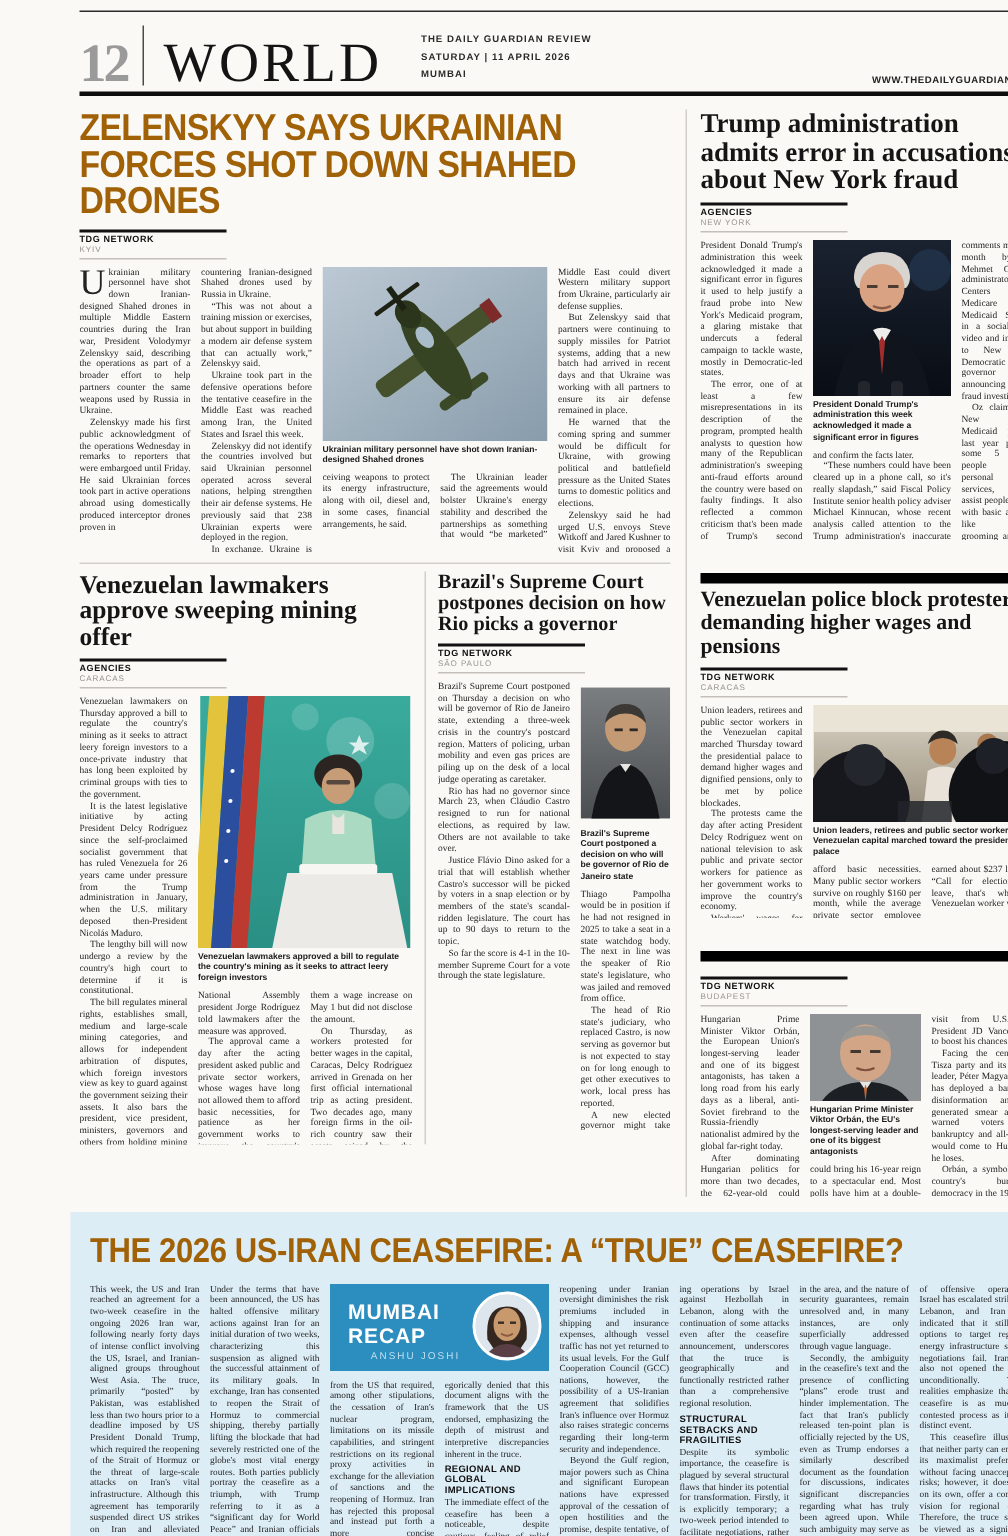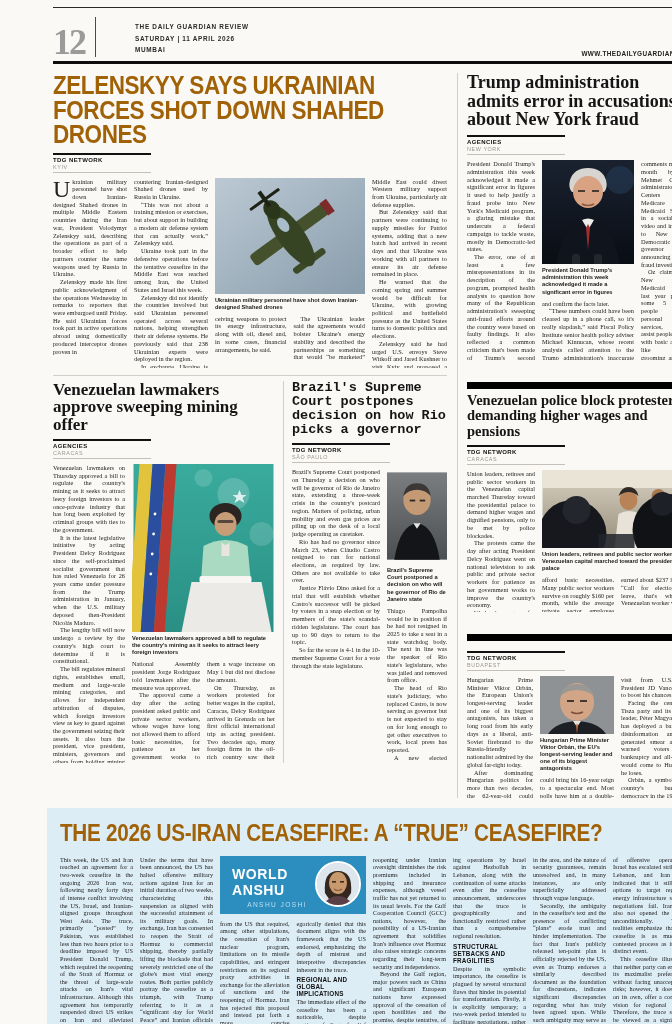--- a/index.html
+++ b/index.html
@@ -44,21 +44,21 @@
   .t-head{font-size:18px;line-height:1.04;}
   .t-body{display:flex;gap:7px;height:200px;overflow:hidden;margin-top:2px;}
   .t-c1{width:68px;flex:none;} .t-mid{width:92px;flex:none;} .t-c3{flex:1;}
   
   .mid-left{display:flex;gap:8px;margin-top:7px;border-top:1px solid #d2cfc9;padding-top:5px;height:382px;overflow:hidden;}
   .v-art{width:222px;flex:none;} .b-art{flex:1;border-left:1px solid #d2cfc9;padding-left:8px;}
   .v-head{font-size:17px;line-height:1.03;}
   .v-body{display:flex;gap:7px;height:316px;overflow:hidden;}
   .v-c1{width:72px;flex:none;} .v-right{flex:1;}
   .v-right .two-col{height:120px;overflow:hidden;}
-  .b-head{font-size:13.5px;line-height:1.05;font-family:Liberation Mono, monospace;}
+  .b-head{font-size:13.5px;line-height:1.05;}
   .b-body{display:flex;gap:7px;height:300px;overflow:hidden;}
   .b-c1{width:88px;flex:none;} .b-right{flex:1;overflow:hidden;}
   
   .p-art,.h-art{border-top:7px solid #000000;margin-top:22px;padding-top:4px;}
   .p-head,.h-head{font-size:14.5px;line-height:1.05;}
   .p-body{display:flex;gap:7px;height:142px;overflow:hidden;}
   .p-c1{width:68px;flex:none;} .p-right{flex:1;}
   .p-right .two-col{height:42px;overflow:hidden;}
   .h-body{display:flex;gap:7px;height:122px;overflow:hidden;}
   .h-c1{width:66px;flex:none;} .h-mid{width:74px;flex:none;} .h-c3{flex:1;}
@@ -81,20 +81,21 @@
 </style>
 </head>
 <body>
 
 <div class="page">
 
   <div class="toprule"></div>
   <div class="masthead">
     <div class="pagenum">12</div>
     <div class="mast-vrule"></div>
+    <div class="section-name">WORLD</div>
     <div class="issue-info">
       <div>THE DAILY GUARDIAN REVIEW</div>
       <div>SATURDAY  |  11 APRIL 2026</div>
       <div>MUMBAI</div>
     </div>
     <div class="website">WWW.THEDAILYGUARDIAN.COM</div>
   </div>
   <div class="thickrule"></div>
 
   <div class="content">
@@ -382,21 +383,21 @@
         <div class="bt">
             <p>This week, the US and Iran reached an agreement for a two-week ceasefire in the ongoing 2026 Iran war, following nearly forty days of intense conflict involving the US, Israel, and Iranian-aligned groups throughout West Asia. The truce, primarily “posted” by Pakistan, was established less than two hours prior to a deadline imposed by US President Donald Trump, which required the reopening of the Strait of Hormuz or the threat of large-scale attacks on Iran's vital infrastructure. Although this agreement has temporarily suspended direct US strikes on Iran and alleviated immediate concerns regarding regional escalation, it is still a delicate and highly disputed mechanism for de-escalation.</p>
           </div>
 
       </div>
       <div class="ic bt">
           <p>Under the terms that have been announced, the US has halted offensive military actions against Iran for an initial duration of two weeks, characterizing this suspension as aligned with the successful attainment of its military goals. In exchange, Iran has consented to reopen the Strait of Hormuz to commercial shipping, thereby partially lifting the blockade that had severely restricted one of the globe's most vital energy routes. Both parties publicly portray the ceasefire as a triumph, with Trump referring to it as a “significant day for World Peace” and Iranian officials asserting that Washington has effectively acknowledged Iran's own ten-point framework as the foundation for negotiations.</p>
         </div>
       <div class="ic34">
         <div class="recap-box">
-          <div class="recap-title">WORLD ANSHU</div>
+          <div class="recap-title">MUMBAI RECAP</div>
           <div class="recap-author">ANSHU JOSHI</div>
           <div class="avatar">
             <svg viewBox="0 0 42 42" width="42" height="42">
               <rect width="42" height="42" fill="#dce6ec"></rect>
               <path d="M8 30 q-2 -22 13 -22 q15 0 13 22 l-4 6 -18 0 z" fill="#33271f"></path>
               <ellipse cx="21" cy="20" rx="9" ry="11" fill="#c9996e"></ellipse>
               <rect x="15" y="18" width="4" height="1.6" fill="#3a2c22"></rect>
                 <rect x="23" y="18" width="4" height="1.6" fill="#3a2c22"></rect>
               <path d="M17 26 q4 3 8 0" stroke="#8a5a40" stroke-width="1.2" fill="none"></path>
               <path d="M6 42 Q12 33 21 33 Q30 33 36 42 Z" fill="#5b3f46"></path>

